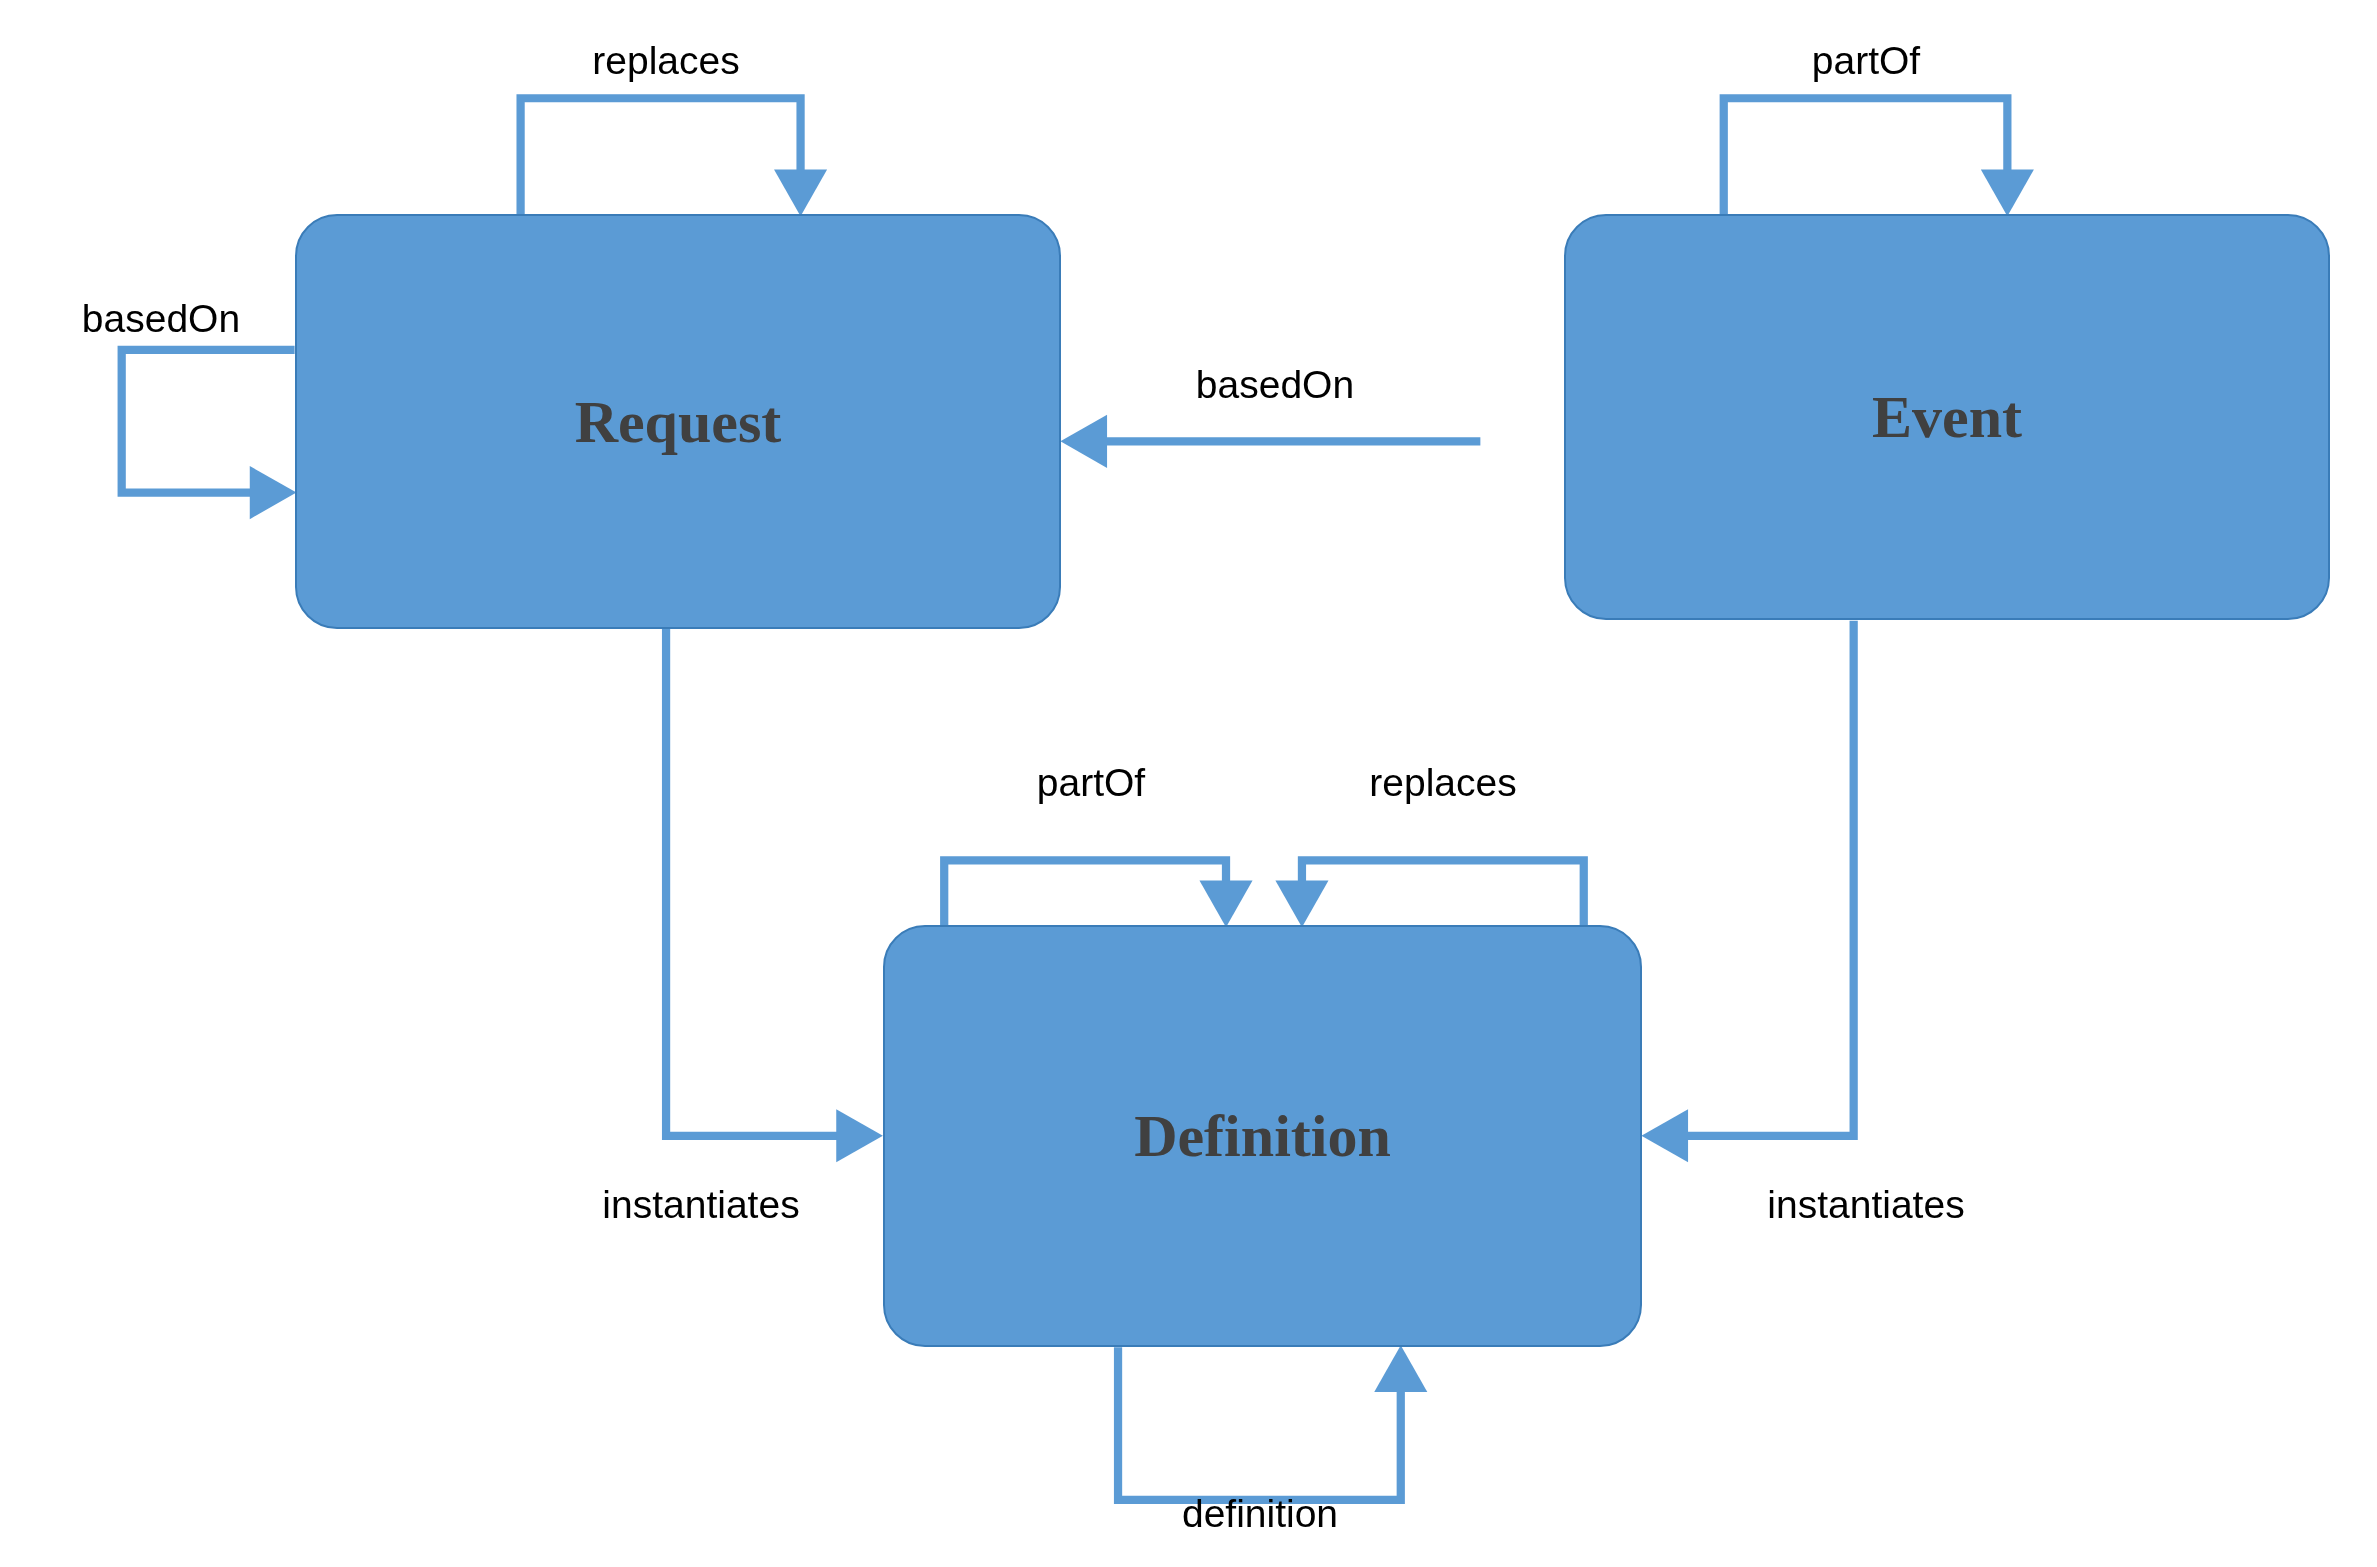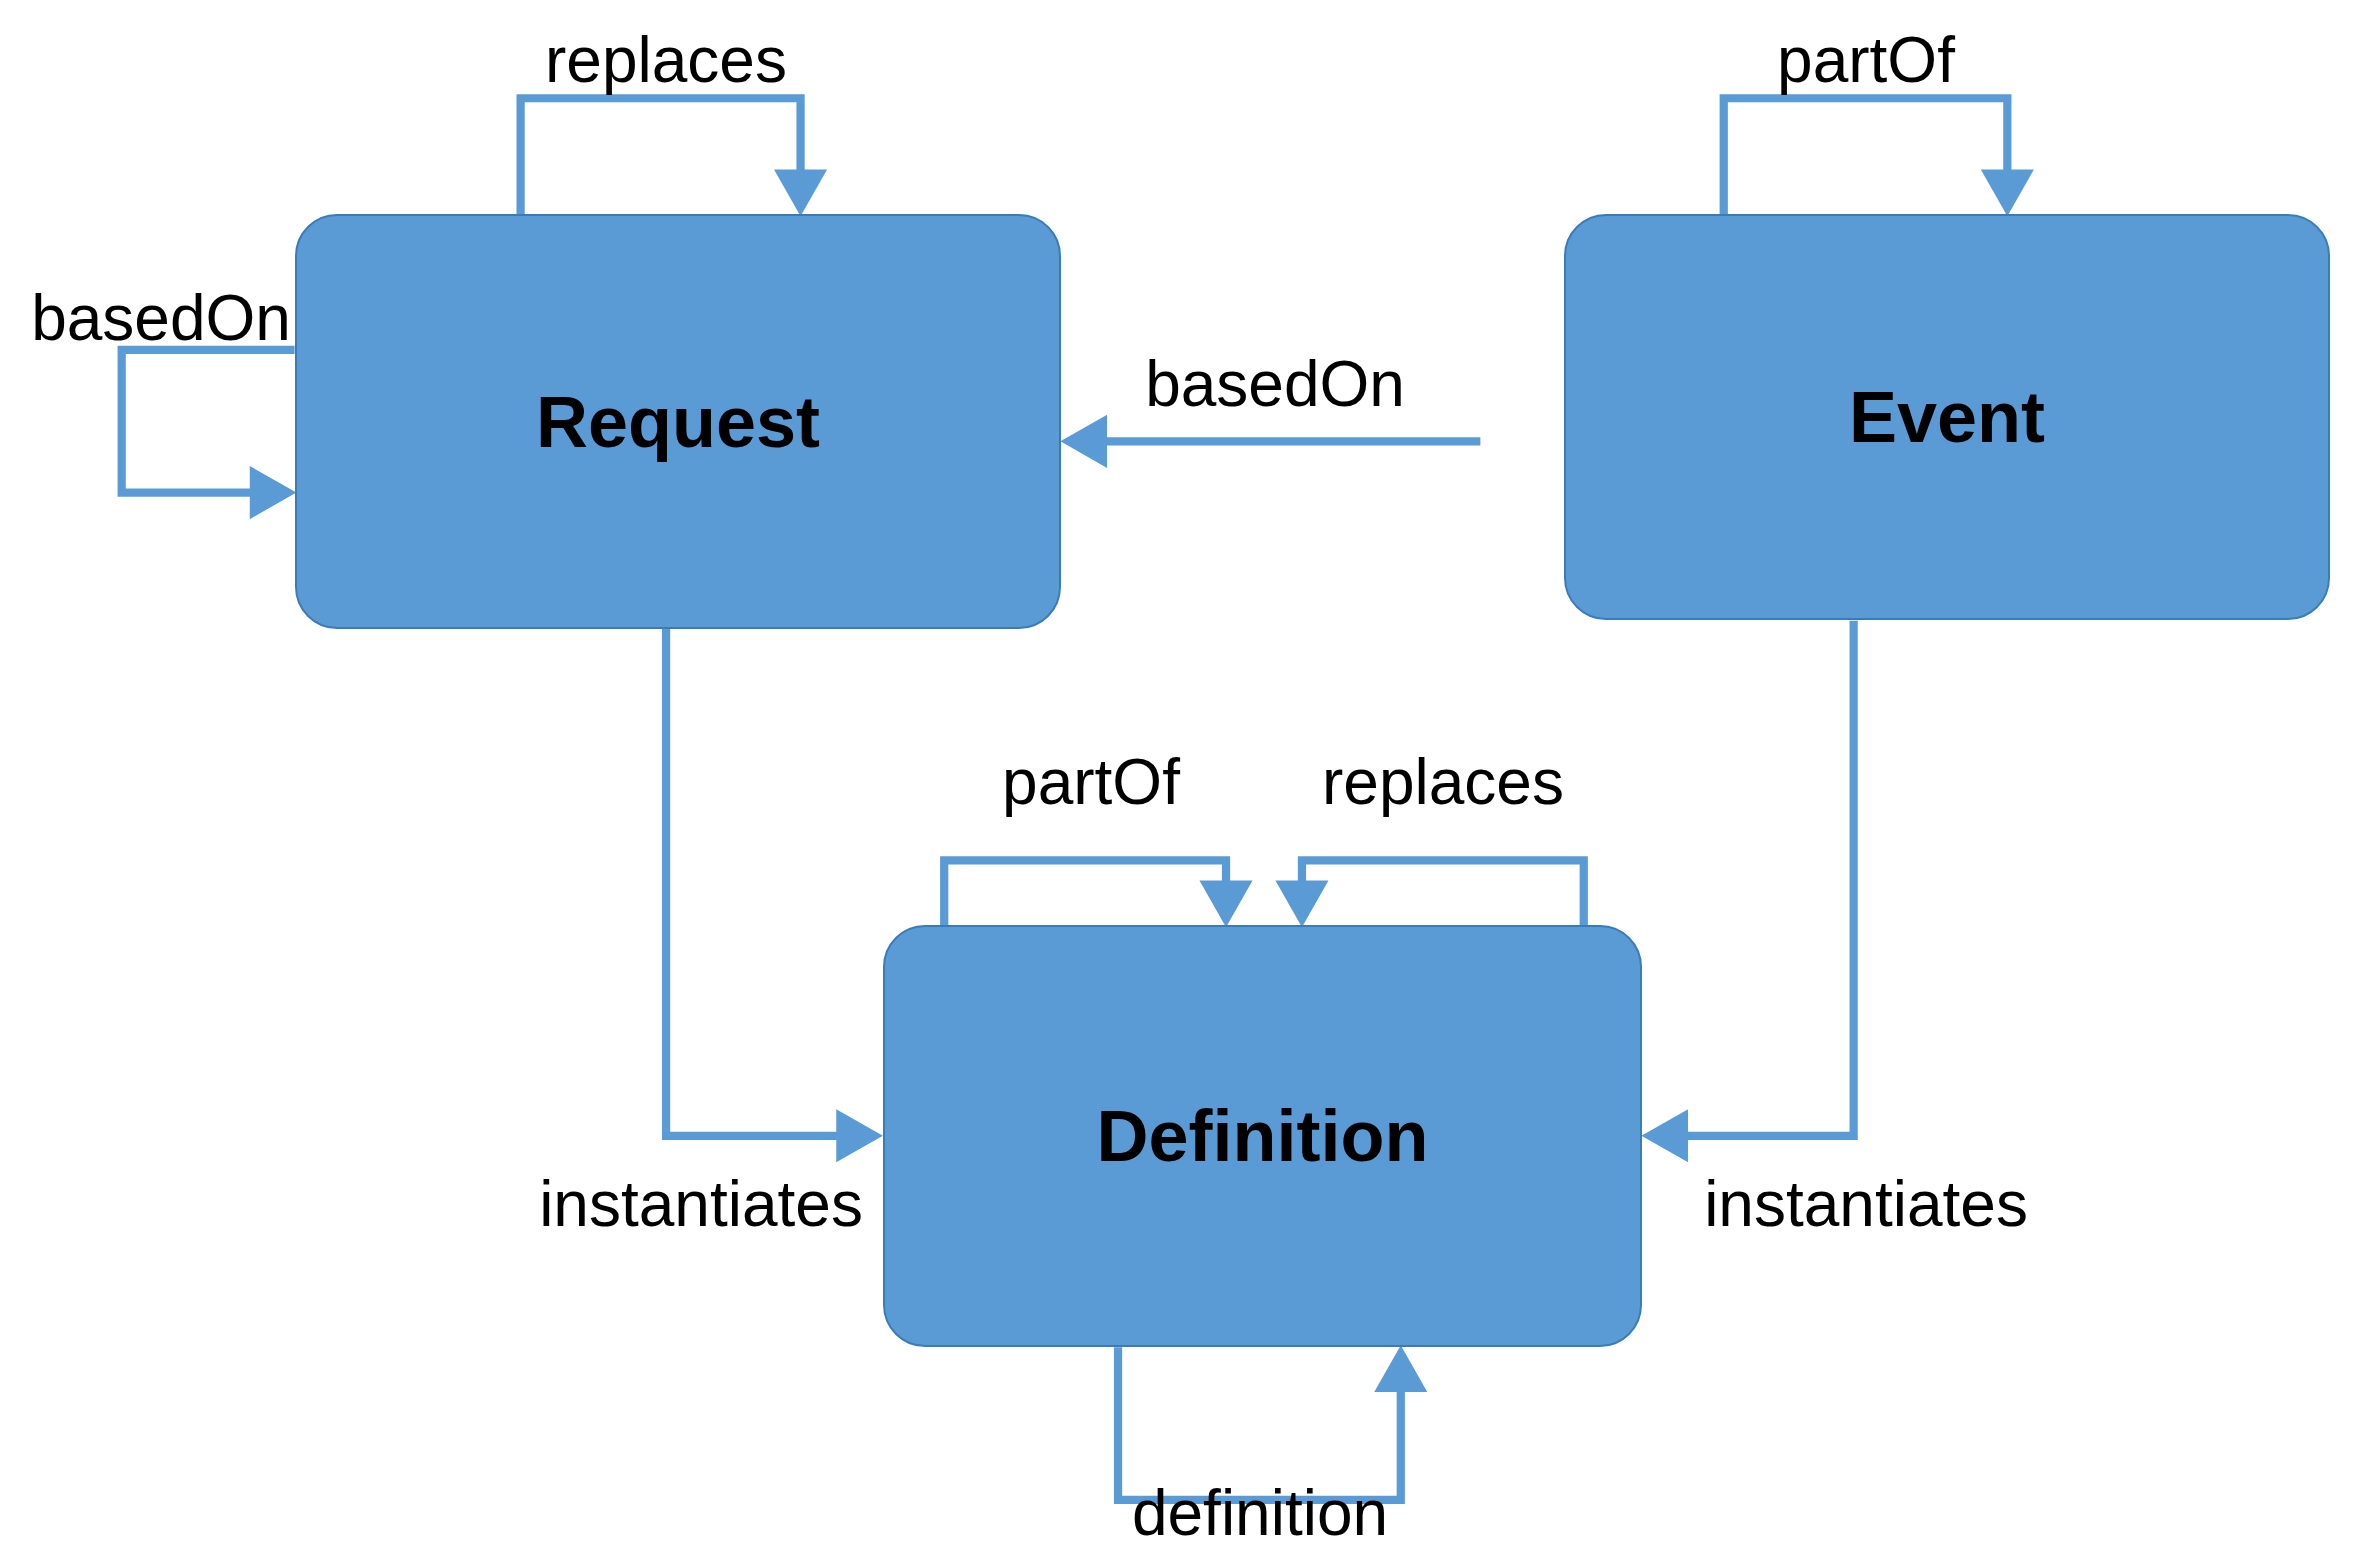--- a/index.html
+++ b/index.html
@@ -27,35 +27,35 @@
   }
   .node-box {
     position: absolute;
     box-sizing: border-box;
     border-radius: 42px;
     display: flex;
     align-items: center;
     justify-content: center;
   }
   .node-label {
-    color: #000000;
-    font-family: Liberation Sans, sans-serif;
+    color: #404040;
+    font-family: Liberation Serif, serif;
     font-weight: bold;
-    font-size: 72px;
+    font-size: 60px;
     letter-spacing: 0px;
     line-height: 1;
     white-space: nowrap;
     user-select: none;
   }
   .edge-label {
     position: absolute;
     color: #000000;
     font-family: "Liberation Sans", sans-serif;
     font-weight: normal;
-    font-size: 64px;
+    font-size: 39px;
     line-height: 1;
     white-space: nowrap;
     user-select: none;
     transform: translate(-50%, -50%);
   }
 </style>
 </head>
 <body>
 
 <div id="stage">

